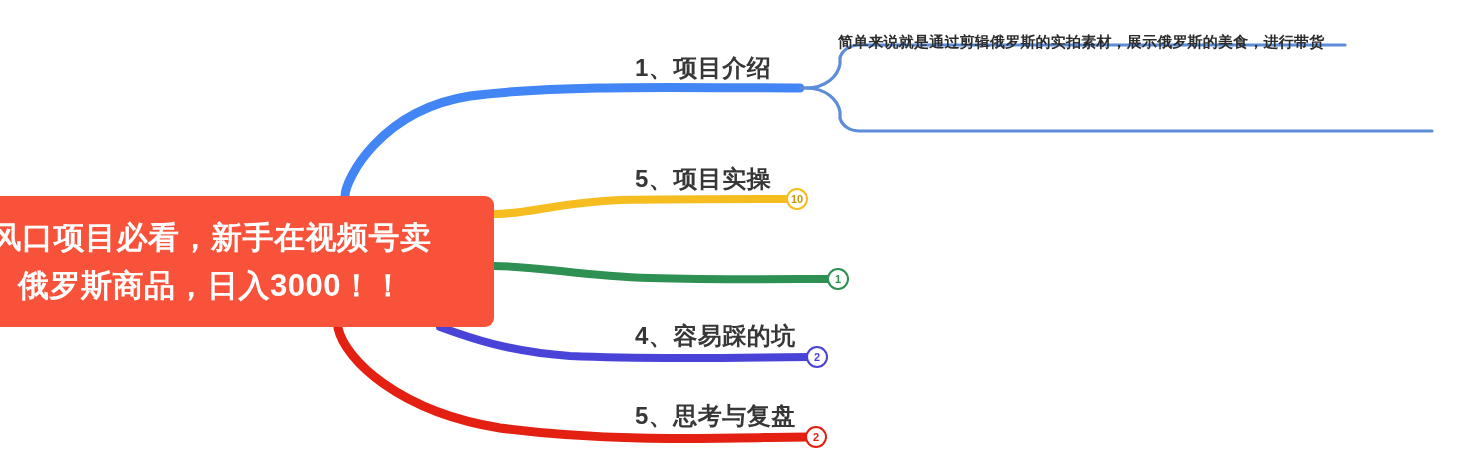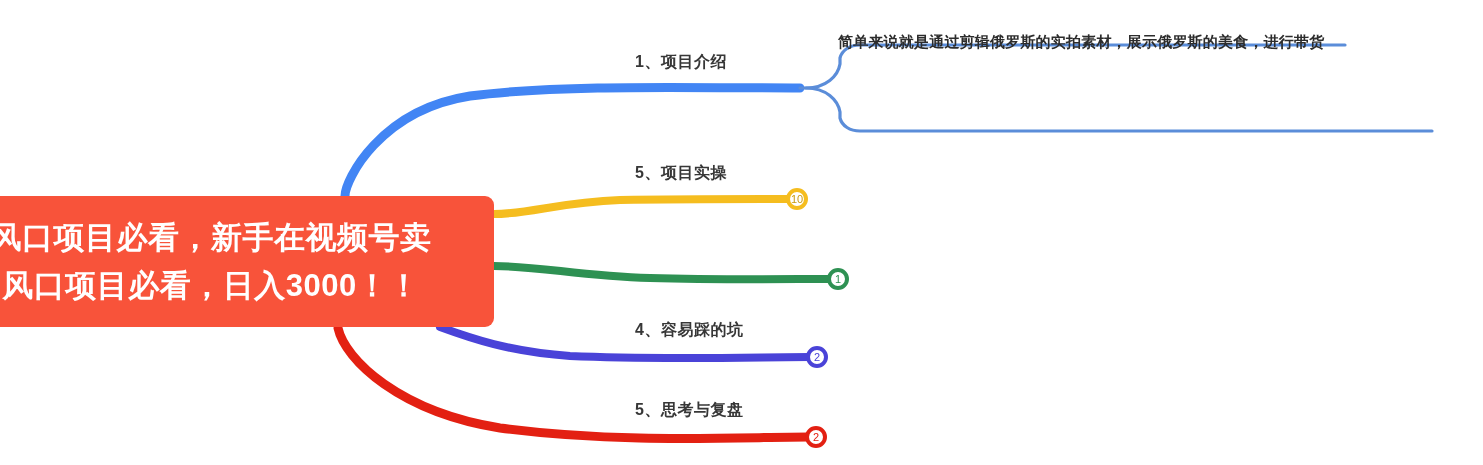--- a/index.html
+++ b/index.html
@@ -49,43 +49,43 @@
     font-size: 31px;
     font-weight: bold;
     line-height: 48px;
     letter-spacing: 0.5px;
     white-space: nowrap;
   }
 
   
   .branch-label {
     position: absolute;
-    font-size: 16px;
+    font-size: 24px;
     font-weight: bold;
     color: #373737;
     white-space: nowrap;
     letter-spacing: 0.5px;
     z-index: 4;
     text-align: center;
   }
 
   
   .badge {
     position: absolute;
     width: 22px;
     height: 22px;
     border-radius: 50%;
     background: #ffffff;
-    border: 4px solid #15803d;
+    border: 2px solid #15803d;
     box-sizing: border-box;
     display: flex;
     align-items: center;
     justify-content: center;
     font-size: 11px;
-    font-weight: normal;
+    font-weight: bold;
     line-height: 1;
     z-index: 6;
   }
 
   
   .sub-text {
     position: absolute;
     font-size: 15px;
     color: #2c2c2c;
     line-height: 24px;
@@ -114,21 +114,21 @@
 
     <path d="M 440 327 C 470 338 510 352 570 356 C 660 360 760 357 810 357" fill="none" stroke="#4A43D8" stroke-width="8" stroke-linecap="round"></path>
     <path d="M 680 357 L 810 357" fill="none" stroke="#4A43D8" stroke-width="4" stroke-linecap="round"></path>
 
     <path d="M 338 328 C 345 360 400 412 500 428 C 620 444 740 437 808 437" fill="none" stroke="#E32012" stroke-width="9" stroke-linecap="round"></path>
     <path d="M 660 437 L 808 437" fill="none" stroke="#E32012" stroke-width="4.5" stroke-linecap="round"></path>
   </svg>
 
   <div class="central-node">
     <div class="line">风口项目必看，新手在视频号卖</div>
-    <div class="line">风口项目必看，日入3000！！</div>
+    <div class="line">俄罗斯商品，日入3000！！</div>
   </div>
 
   <div class="branch-label" style="left:635px; top:52px;">1、项目介绍</div>
 
   <div class="branch-label" style="left:635px; top:163px;">5、项目实操</div>
 
 
   <div class="branch-label" style="left:635px; top:320px;">4、容易踩的坑</div>
 
   <div class="branch-label" style="left:635px; top:400px;">5、思考与复盘</div>

